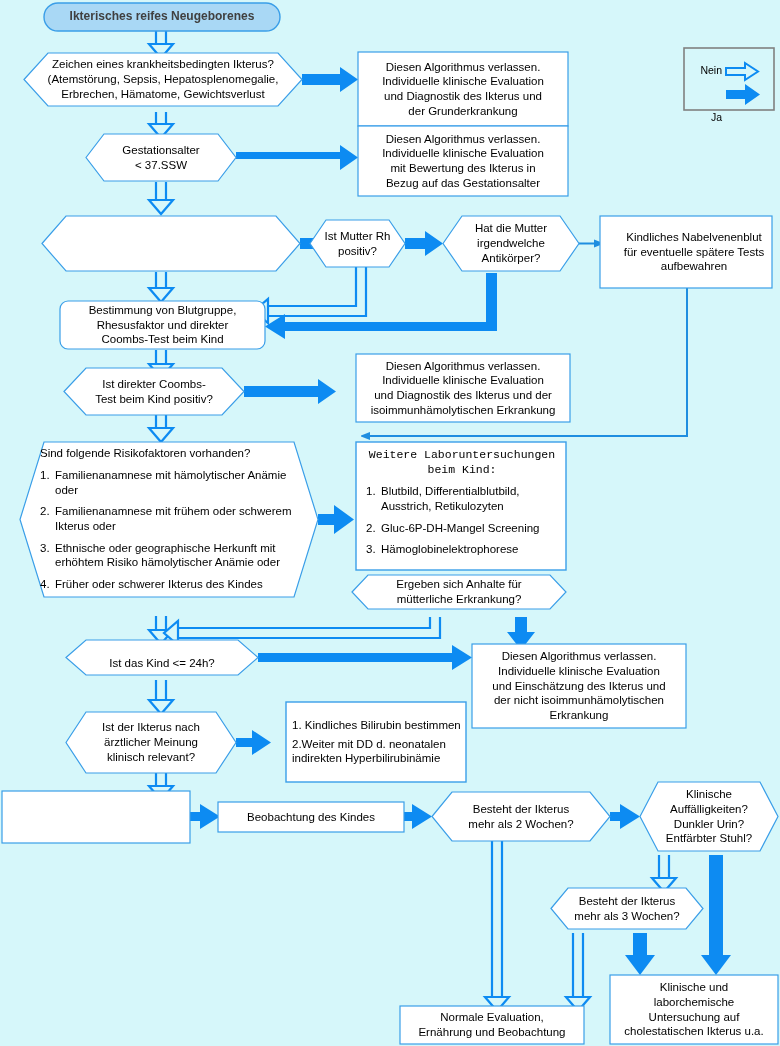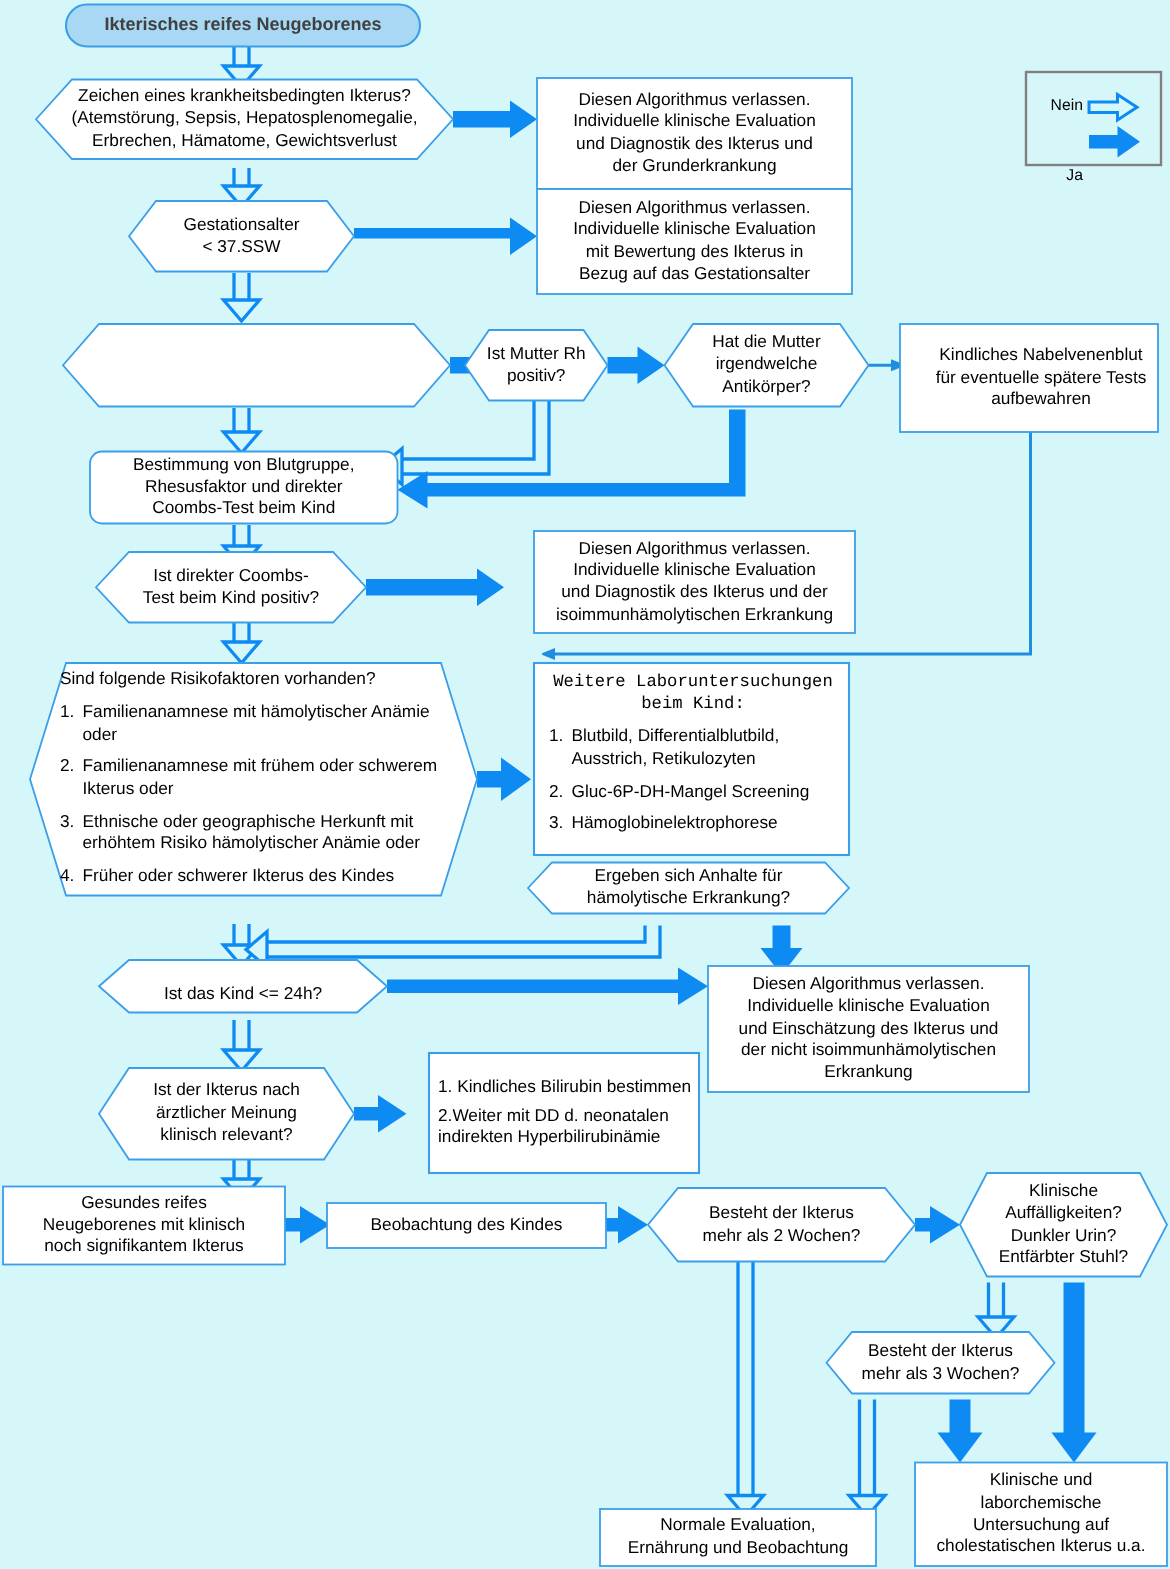--- a/index.html
+++ b/index.html
@@ -322,21 +322,21 @@
       <li><span class="num">1.</span><span>Blutbild, Differentialblutbild, Ausstrich, Retikulozyten</span></li>
       <li><span class="num">2.</span><span>Gluc-6P-DH-Mangel Screening</span></li>
       <li><span class="num">3.</span><span>Hämoglobinelektrophorese</span></li>
     </ol>
   </div>
 </div>
 
 <div class="node-text" style="left:352px;top:575px;width:214px;height:34px;">
   <div>
     <div>Ergeben sich Anhalte für</div>
-    <div>hämolytische Erkrankung?</div>
+    <div>mütterliche Erkrankung?</div>
   </div>
 </div>
 
 <div class="node-text" style="left:66px;top:640px;width:192px;height:46px;">
   <div>Ist das Kind &lt;= 24h?</div>
 </div>
 
 <div class="node-text" style="left:472px;top:644px;width:214px;height:84px;">
   <div>
     <div>Diesen Algorithmus verlassen.</div>
@@ -355,27 +355,20 @@
   </div>
 </div>
 
 <div class="node-text left" style="left:292px;top:706px;width:172px;height:72px;">
   <div style="width:100%;">
     <div><span>1.</span> <span>Kindliches Bilirubin bestimmen</span></div>
     <div style="margin-top:4px;padding-left:0;"><span>2.</span><span>Weiter mit DD d. neonatalen indirekten Hyperbilirubinämie</span></div>
   </div>
 </div>
 
-<div class="node-text" style="left:2px;top:791px;width:188px;height:52px;">
-  <div>
-    <div>Gesundes reifes</div>
-    <div>Neugeborenes mit klinisch</div>
-    <div>noch signifikantem Ikterus</div>
-  </div>
-</div>
 
 <div class="node-text" style="left:218px;top:802px;width:186px;height:30px;">Beobachtung des Kindes</div>
 
 <div class="node-text" style="left:432px;top:792px;width:178px;height:49px;">
   <div>
     <div>Besteht der Ikterus</div>
     <div>mehr als 2 Wochen?</div>
   </div>
 </div>
 

